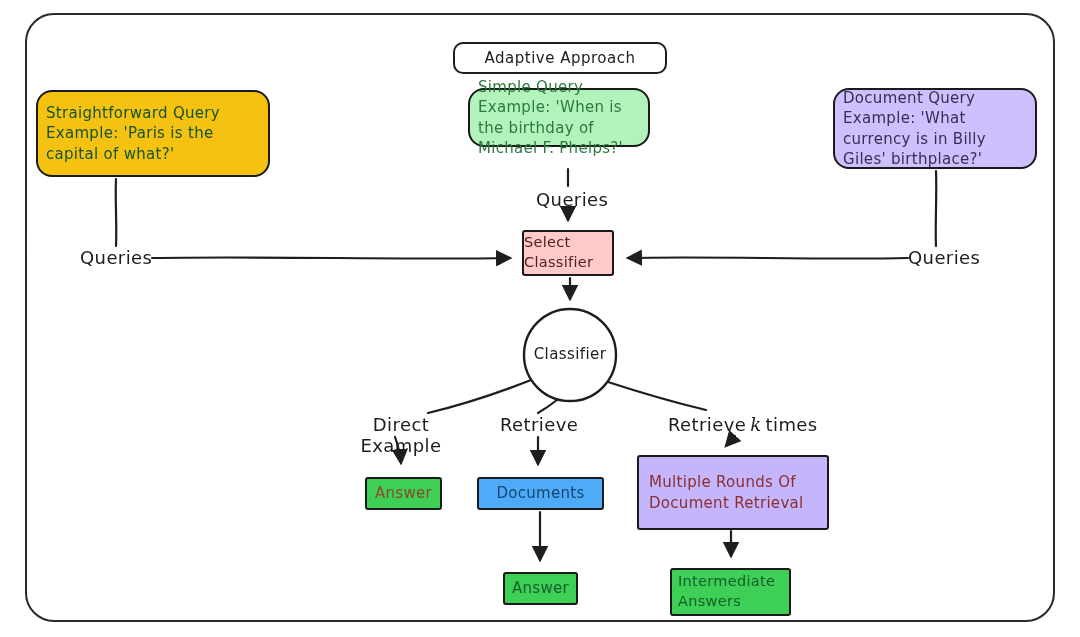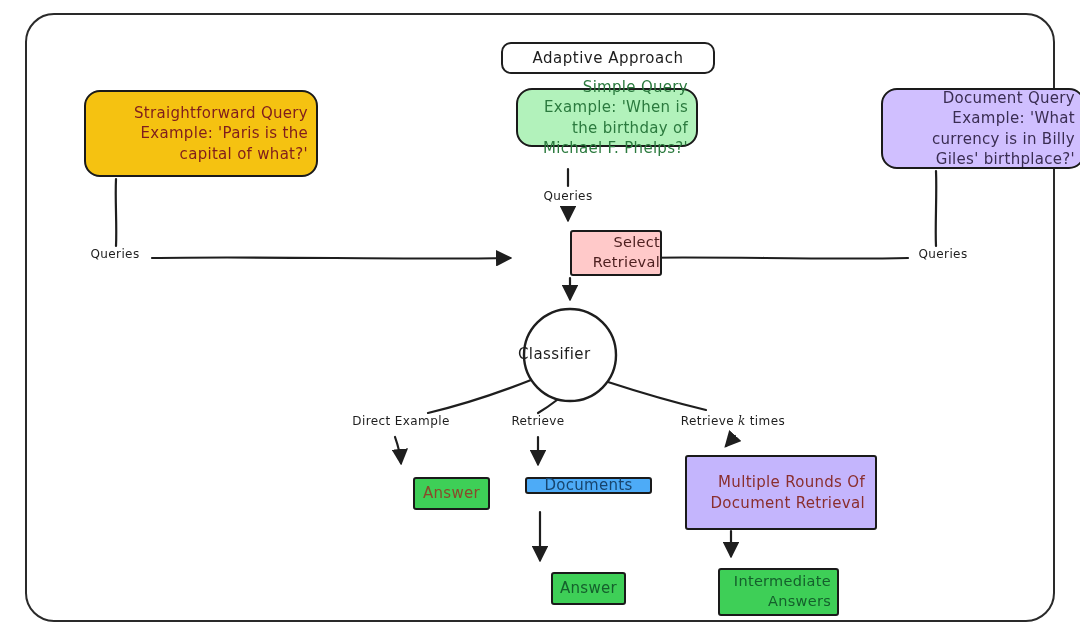--- a/index.html
+++ b/index.html
@@ -3,46 +3,46 @@
 <meta charset="utf-8">
 <style>
   html,body{margin:0;padding:0;background:#ffffff;}
   .stage{
     position:relative;width:1080px;height:637px;background:#ffffff;overflow:hidden;
     font-family:"DejaVu Sans", sans-serif;color:#1d1d1d;
   }
   .stage svg{position:absolute;left:0;top:0;}
   .node{
     position:absolute;display:flex;align-items:center;justify-content:center;
-    text-align:right;box-sizing:border-box;line-height:1.35;margin-left:48px;
+    text-align:left;box-sizing:border-box;line-height:1.35;
   }
   .title-box{
     left:453px;top:42px;width:214px;height:32px;
     background:#ffffff;border:2px solid #1e1e1e;border-radius:10px;
     font-size:15px;letter-spacing:.5px;
   }
   .bubble{border:2.5px solid #1a1a1a;border-radius:16px;font-size:15px;padding:6px 8px;letter-spacing:.3px;}
-  .bubble-yellow{left:36px;top:90px;width:234px;height:87px;background:#f5c211;color:#7f1d1d;}
+  .bubble-yellow{left:36px;top:90px;width:234px;height:87px;background:#f5c211;color:#14532d;}
   .bubble-green{left:468px;top:88px;width:182px;height:59px;background:#b2f2bb;color:#2b7a3e;}
   .bubble-purple{left:833px;top:88px;width:204px;height:81px;background:#d0bfff;color:#3a2d52;}
   .rect{border:2px solid #1a1a1a;border-radius:3px;font-size:15px;letter-spacing:.3px;}
   .select-box{left:522px;top:230px;width:92px;height:46px;background:#ffc9c9;color:#4d2020;font-size:14.5px;}
   .answer1{left:365px;top:477px;width:77px;height:33px;background:#3ecf57;color:#8a4a2b;}
-  .documents{left:477px;top:477px;width:127px;height:17px;background:#4dabf7;color:#17456e;}
+  .documents{left:477px;top:477px;width:127px;height:33px;background:#4dabf7;color:#17456e;}
   .orange-box{left:637px;top:455px;width:192px;height:75px;background:#c4b5fd;color:#8a2e2e;padding:4px 10px;}
   .answer2{left:503px;top:572px;width:75px;height:33px;background:#3ecf57;color:#15602c;}
   .intermediate{left:670px;top:568px;width:121px;height:48px;background:#3ecf57;color:#15602c;font-size:14.5px;padding:8px 6px;}
-  .edge-label{position:absolute;font-size:12px;color:#1d1d1d;text-align:center;letter-spacing:.4px;}
+  .edge-label{position:absolute;font-size:18px;color:#1d1d1d;text-align:center;letter-spacing:.4px;}
   .lbl-queries-left{left:80px;top:247px;width:70px;}
   .lbl-queries-center{left:536px;top:189px;width:64px;}
   .lbl-queries-right{left:908px;top:247px;width:70px;}
   .lbl-direct{left:343px;top:414px;width:116px;}
   .lbl-retrieve{left:500px;top:414px;width:76px;}
   .lbl-retrieve-k{left:668px;top:414px;width:130px;text-align:center;}
-  .lbl-classifier{left:518px;top:345px;width:104px;position:absolute;font-size:15px;letter-spacing:.4px;}
+  .lbl-classifier{left:518px;top:345px;width:104px;position:absolute;text-align:center;font-size:15px;letter-spacing:.4px;}
   .kvar{font-style:italic;font-family:"DejaVu Serif",serif;margin:0 4px;}
 </style>
 </head>
 <body>
 
 <div class="stage">
 
   <svg width="1080" height="637" viewBox="0 0 1080 637">
     <defs>
       <marker id="arrow" viewBox="0 0 10 10" refX="8.5" refY="5" markerWidth="7.5" markerHeight="7.5" orient="auto-start-reverse">
@@ -88,21 +88,21 @@
     <span>Straightforward Query Example: 'Paris is the capital of what?'</span>
   </div>
   <div class="node bubble bubble-green">
     <span>Simple Query Example: 'When is the birthday of Michael F. Phelps?'</span>
   </div>
   <div class="node bubble bubble-purple">
     <span>Document Query Example: 'What currency is in Billy Giles' birthplace?'</span>
   </div>
 
   <div class="node rect select-box">
-    <span>Select Retrieval</span>
+    <span>Select Classifier</span>
   </div>
 
   <div class="lbl-classifier">Classifier</div>
 
   <div class="edge-label lbl-queries-left">Queries</div>
   <div class="edge-label lbl-queries-center">Queries</div>
   <div class="edge-label lbl-queries-right">Queries</div>
   <div class="edge-label lbl-direct">Direct Example</div>
   <div class="edge-label lbl-retrieve">Retrieve</div>
   <div class="edge-label lbl-retrieve-k">

